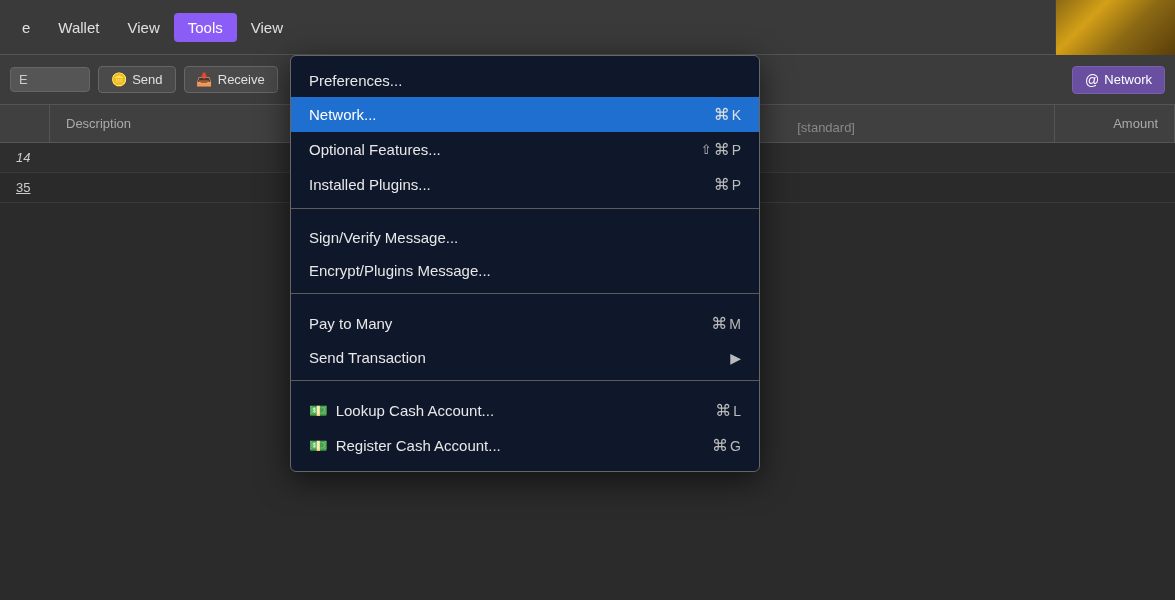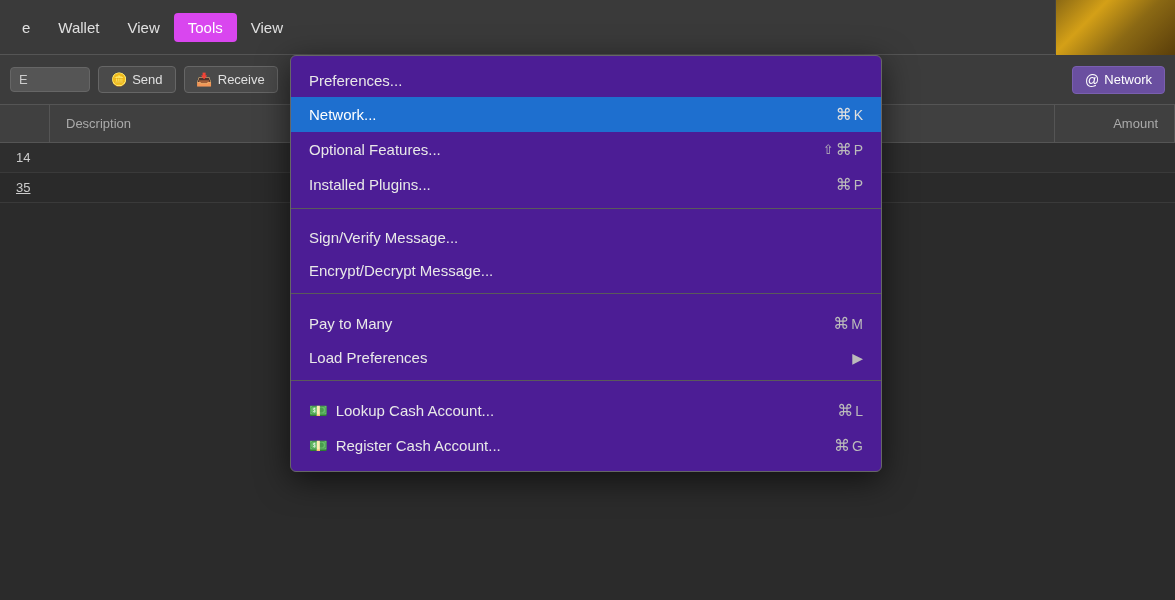--- a/index.html
+++ b/index.html
@@ -28,21 +28,21 @@
     .menu-item {
       padding: 6px 14px;
       color: #e0e0e0;
       font-size: 15px;
       cursor: pointer;
       border-radius: 4px;
       white-space: nowrap;
     }
 
     .menu-item.active {
-      background: #d946ef;
+      background: #8b5cf6;
       color: #fff;
     }
 
     
     .app-content {
       position: absolute;
       top: 55px;
       left: 0;
       right: 0;
       bottom: 0;
@@ -134,22 +134,22 @@
       left: 0;
       right: 0;
       bottom: 0;
       z-index: 100;
     }
 
     .dropdown-menu {
       position: absolute;
       top: 55px;
       left: 290px;
-      width: 592px;
-      background: #4c1d95;
+      width: 470px;
+      background: #0f172a;
       border: 1px solid #666;
       border-radius: 6px;
       box-shadow: 0 8px 32px rgba(0,0,0,0.6);
       padding: 6px 0;
       z-index: 200;
     }
 
     .dropdown-section {
       padding: 2px 0;
     }
@@ -248,21 +248,21 @@
   </div>
 
   <div class="tab-bar">
     <div class="tab-header" style="width:50px;"></div>
     <div class="tab-header" style="flex:1;">Description</div>
     <div class="tab-header" style="width:120px; justify-content:flex-end;">Amount</div>
   </div>
 
   <div class="table-content">
     <div class="table-row">
-      <span style="width:50px;">14</span>
+      <span style="width:50px;font-style:italic;">14</span>
       <span style="flex:1;"></span>
     </div>
     <div class="table-row">
       <span style="width:50px;text-decoration:underline;">35</span>
       <span style="flex:1;"></span>
     </div>
   </div>
 
   <div style="position:absolute; top:65px; right:320px; color:#888; font-size:13px;">[standard]</div>
 </div>
@@ -309,39 +309,39 @@
 
     <div class="dropdown-section">
       <div class="dropdown-item">
         <span class="item-label">
           <span>Sign/Verify Message...</span>
         </span>
         <span class="shortcut"></span>
       </div>
       <div class="dropdown-item">
         <span class="item-label">
-          <span>Encrypt/Decrypt Message...</span>
+          <span>Encrypt/Plugins Message...</span>
         </span>
         <span class="shortcut"></span>
       </div>
     </div>
 
     <div class="dropdown-section">
       <div class="dropdown-item">
         <span class="item-label">
           <span>Pay to Many</span>
         </span>
         <span class="shortcut">
           <span class="cmd-symbol">⌘</span>
             <span>M</span>
         </span>
       </div>
       <div class="dropdown-item">
         <span class="item-label">
-          <span>Load Preferences</span>
+          <span>Send Transaction</span>
         </span>
         <span class="shortcut">
           <span>▶</span>
         </span>
       </div>
     </div>
 
     <div class="dropdown-section">
       <div class="dropdown-item">
         <span class="item-label">

